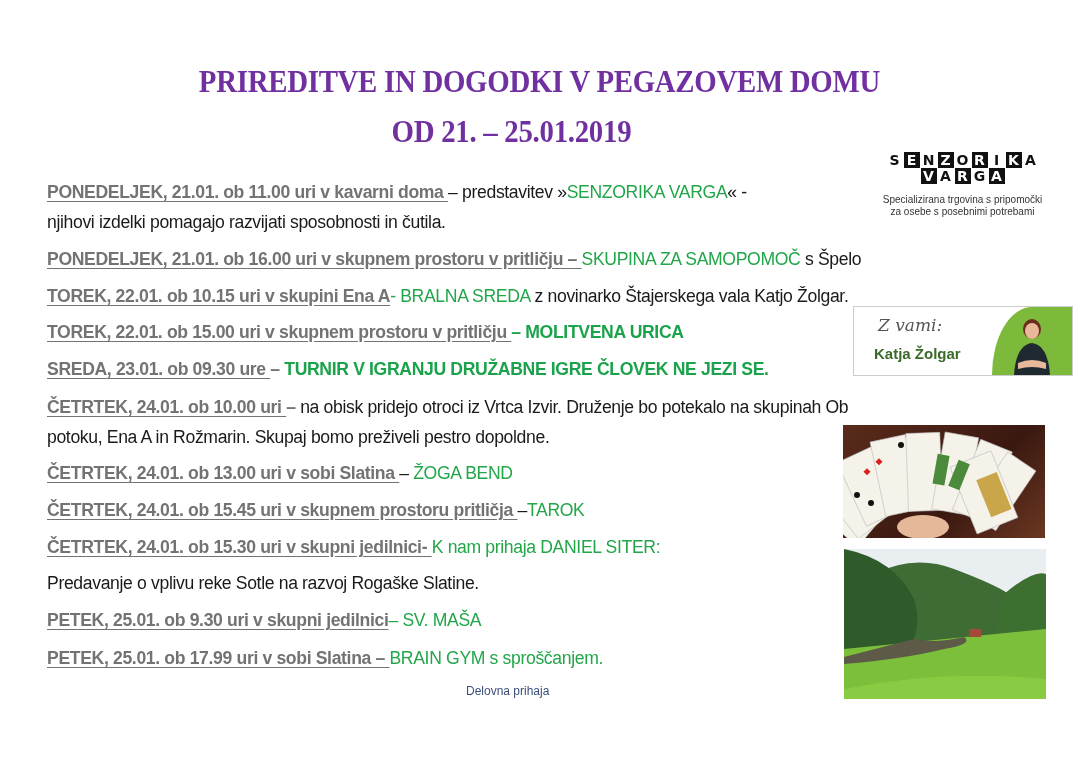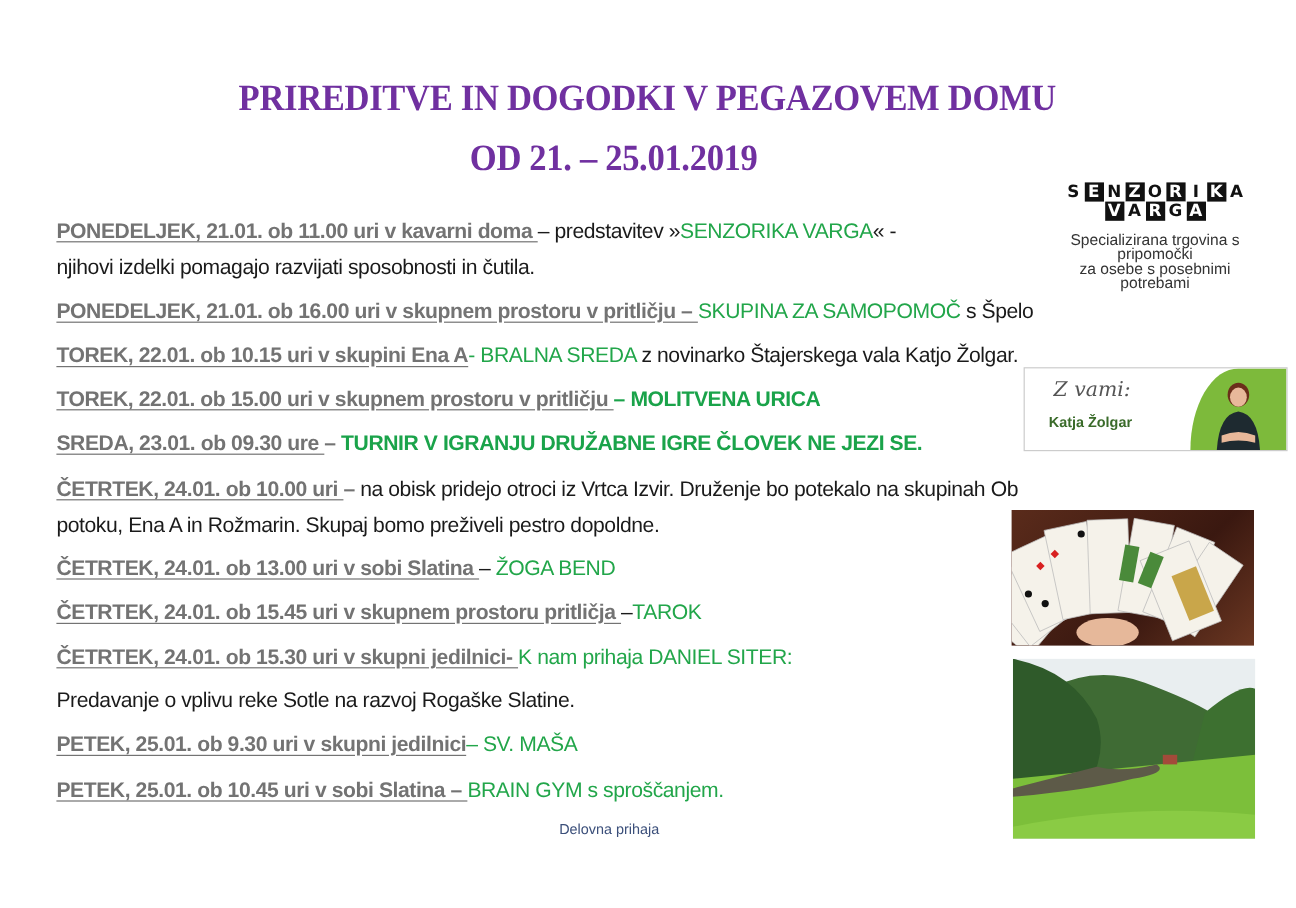--- a/index.html
+++ b/index.html
@@ -10,26 +10,26 @@
   .line { position: absolute; left: 47px; font-size: 17.6px; color: #1a1a1a; white-space: nowrap; font-family: "Liberation Sans Narrow", "Liberation Sans", sans-serif; letter-spacing: -0.35px; }
   .red { color: #737373; font-weight: bold; text-decoration: underline; text-underline-offset: 3px; }
   .green { color: #22a64a; text-align: right; }
   .green-b { color: #1aa34a; font-weight: bold; }
   .footer { position: absolute; top: 684px; left: 466px; font-size: 12px; color: #3b4f7a; }
   .logo { position: absolute; left: 880px; top: 152px; width: 165px; height: 80px; }
   .logo-row { display: flex; justify-content: center; gap: 1px; }
   .tile { width: 16px; height: 16px; font-weight: bold; font-size: 14px; line-height: 16px; text-align: center; font-family: "DejaVu Sans", sans-serif; }
   .tile.dark { background: #111; color: #fff; }
   .tile.light { background: #fff; color: #111; }
-  .logo-sub { font-size: 13px; color: #333; text-align: center; margin-top: 10px; line-height: 12px; }
+  .logo-sub { font-size: 10px; color: #333; text-align: center; margin-top: 10px; line-height: 12px; }
   .banner { position: absolute; left: 853px; top: 306px; width: 218px; height: 68px; border: 1px solid #ccc; background: #fff; overflow: hidden; }
   .banner-green { position: absolute; right: 0; top: 0; width: 80px; height: 68px; background: #7dba3b; border-top-left-radius: 40px 68px; }
   .banner-person { position: absolute; right: 18px; top: 8px; width: 44px; height: 60px; }
   .banner-script { position: absolute; left: 24px; top: 8px; font-family: "DejaVu Serif", serif; font-style: italic; font-size: 17px; color: #555; }
-  .banner-name { position: absolute; left: 20px; top: 38px; font-weight: bold; font-size: 12px; color: #3a6b2a; font-family: "Liberation Sans", sans-serif; }
+  .banner-name { position: absolute; left: 20px; top: 38px; font-weight: bold; font-size: 15px; color: #3a6b2a; font-family: "Liberation Sans", sans-serif; }
   .photo { position: absolute; overflow: hidden; }
   .cards { left: 843px; top: 425px; width: 202px; height: 113px; background: linear-gradient(135deg, #5a2b1b, #3a1810 60%, #6b3722); }
   .landscape { left: 844px; top: 549px; width: 202px; height: 150px; background: #eef2f4; }
 </style>
 </head>
 <body>
 
 <div class="title t1">PRIREDITVE IN DOGODKI V PEGAZOVEM DOMU</div>
 <div class="title t2">OD 21. – 25.01.2019</div>
 
@@ -70,21 +70,21 @@
 <div class="line" style="top:537px">
   <span class="red">ČETRTEK, 24.01. ob 15.30 uri v skupni jedilnici- </span><span class="green">K nam prihaja DANIEL SITER:</span>
 </div>
 <div class="line" style="top:573px">Predavanje o vplivu reke Sotle na razvoj Rogaške Slatine.</div>
 
 <div class="line" style="top:610px">
   <span class="red">PETEK, 25.01. ob 9.30 uri v skupni jedilnici</span><span class="green">– </span><span class="green">SV. MAŠA</span>
 </div>
 
 <div class="line" style="top:648px">
-  <span class="red">PETEK, 25.01. ob 10.45 uri v sobi Slatina – </span><span class="green">BRAIN GYM s sproščanjem.</span>
+  <span class="red">PETEK, 25.01. ob 17.99 uri v sobi Slatina – </span><span class="green">BRAIN GYM s sproščanjem.</span>
 </div>
 
 <div class="footer">Delovna prihaja</div>
 
 <div class="logo">
   <div class="logo-row">
     <span class="tile light">S</span>
     <span class="tile dark">E</span>
     <span class="tile light">N</span>
     <span class="tile dark">Z</span>

